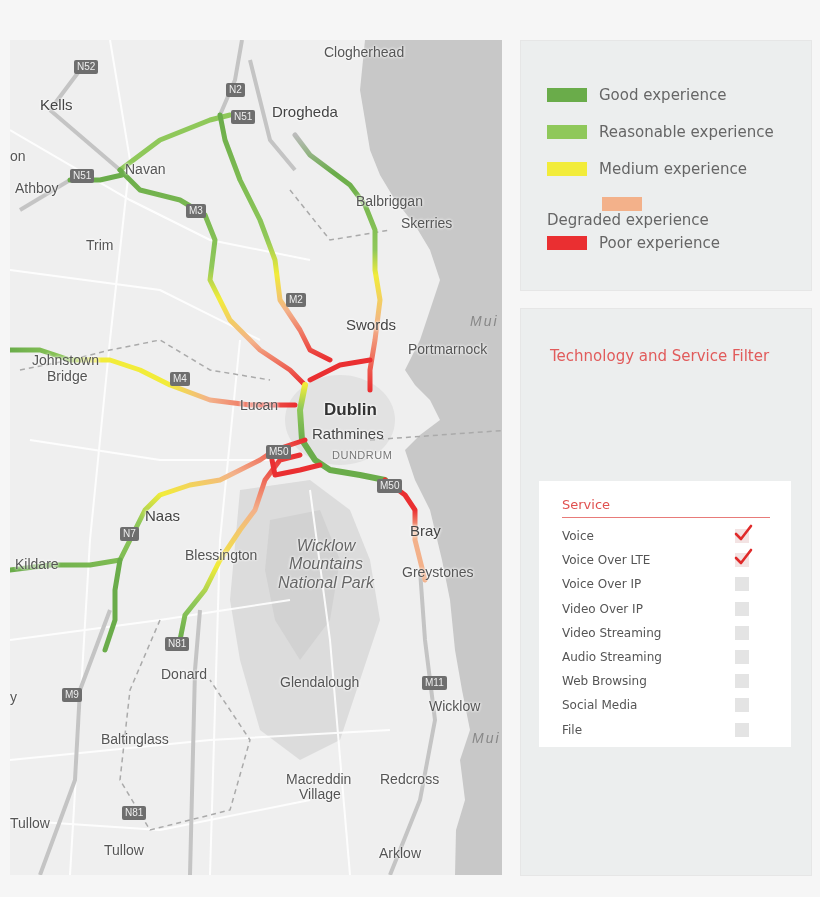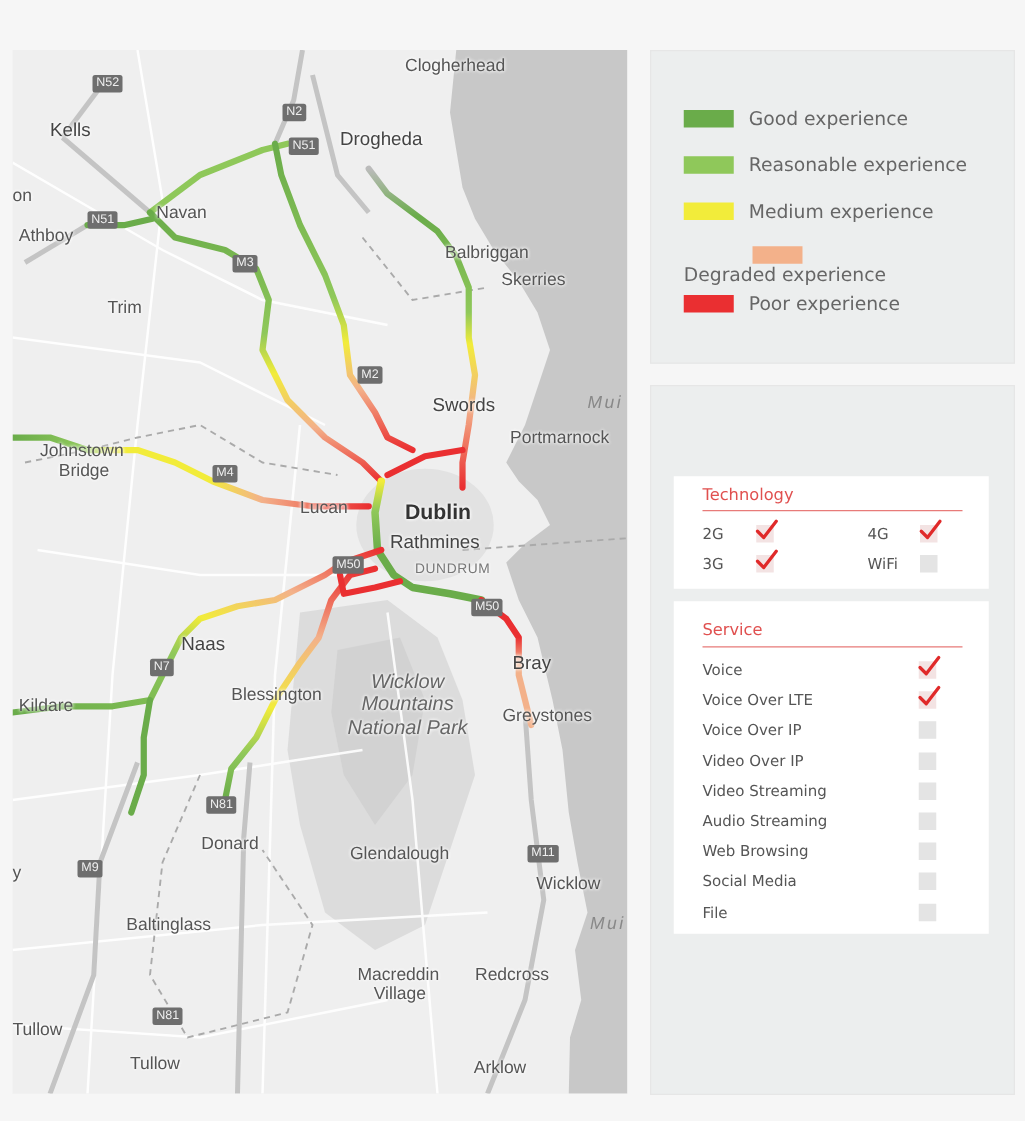--- a/index.html
+++ b/index.html
@@ -235,47 +235,22 @@
     <div class="swatch" style="background:#f3b18a"></div>
     <span class="legend-label">Degraded experience</span>
   </div>
   <div class="legend-item" style="top:193px;">
     <div class="swatch" style="background:#ea2f31"></div>
     <span class="legend-label">Poor experience</span>
   </div>
 </div>
 
 <div class="panel filter">
-
-  <div class="box" style="top:72px;height:90px;">
-    <div class="box-title" style="top:8px;">Technology</div>
-    <div class="box-rule" style="top:27px;"></div>
-    <div id="tech-opts">
-        <div class="opt" style="left: 23px; top: 39px;">2G</div>
-        <div class="chk on" style="left: 66px; top: 39px;">
-          <svg width="20" height="20" viewBox="0 0 20 20">
-            <path d="M3,11 L8,16 L18,3" stroke="#e02a2a" stroke-width="2.6" fill="none" stroke-linecap="round" stroke-linejoin="round"></path>
-          </svg>
-        </div>
-        <div class="opt" style="left: 155px; top: 39px;">4G</div>
-        <div class="chk on" style="left: 197px; top: 39px;">
-          <svg width="20" height="20" viewBox="0 0 20 20">
-            <path d="M3,11 L8,16 L18,3" stroke="#e02a2a" stroke-width="2.6" fill="none" stroke-linecap="round" stroke-linejoin="round"></path>
-          </svg>
-        </div>
-        <div class="opt" style="left: 23px; top: 63px;">3G</div>
-        <div class="chk on" style="left: 66px; top: 63px;">
-          <svg width="20" height="20" viewBox="0 0 20 20">
-            <path d="M3,11 L8,16 L18,3" stroke="#e02a2a" stroke-width="2.6" fill="none" stroke-linecap="round" stroke-linejoin="round"></path>
-          </svg>
-        </div>
-        <div class="opt" style="left: 155px; top: 63px;">WiFi</div>
-        <div class="chk" style="left: 197px; top: 63px;"></div>
-      </div>
-  </div>
+  <div class="filter-title">Technology and Service Filter</div>
+
 
   <div class="box" style="top:172px;height:266px;">
     <div class="box-title" style="top:16px;">Service</div>
     <div class="box-rule" style="top:36px;"></div>
     <div id="svc-opts">
         <div class="opt" style="left: 23px; top: 48px;">Voice</div>
         <div class="chk on" style="left: 196px; top: 48px;">
           <svg width="20" height="20" viewBox="0 0 20 20">
             <path d="M3,11 L8,16 L18,3" stroke="#e02a2a" stroke-width="2.6" fill="none" stroke-linecap="round" stroke-linejoin="round"></path>
           </svg>

